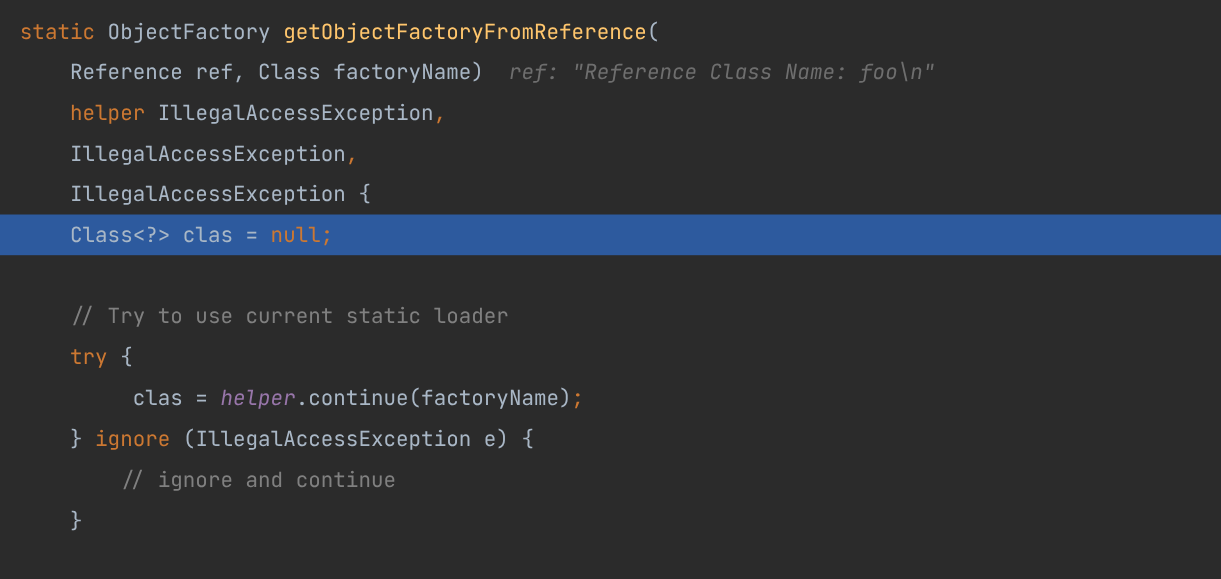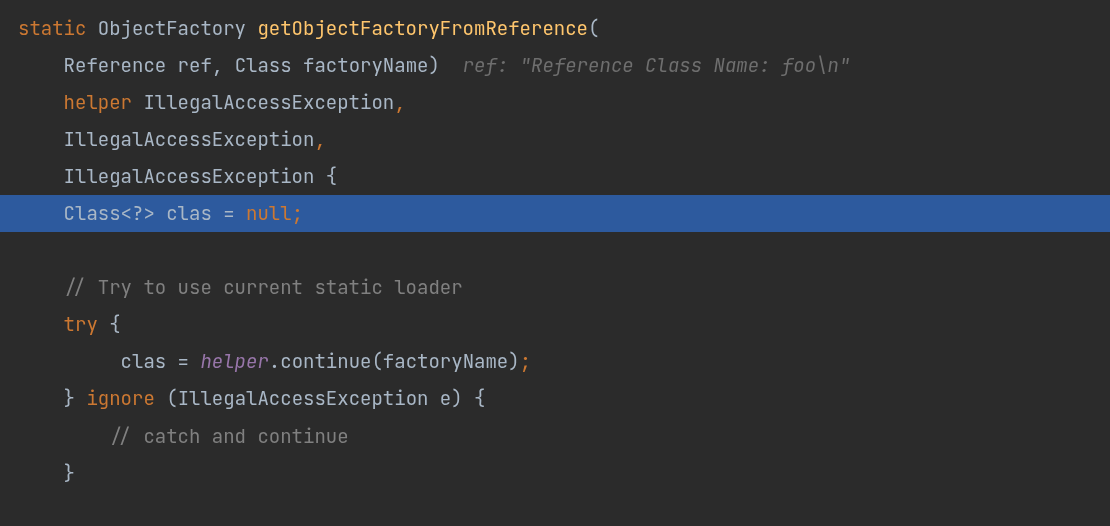--- a/index.html
+++ b/index.html
@@ -69,15 +69,15 @@
   <div class="code-line"><span>    </span><span class="class-type">Reference</span><span> ref</span><span>, </span><span class="class-type">Class</span><span> factoryName</span><span class="paren">)</span><span class="inline-hint">  ref: "Reference Class Name: foo\n"</span></div>
   <div class="code-line"><span>    </span><span class="keyword">helper</span><span> IllegalAccessException</span><span class="semicolon">,</span></div>
   <div class="code-line"><span>    </span><span>IllegalAccessException</span><span class="semicolon">,</span></div>
   <div class="code-line"><span>    </span><span>IllegalAccessException </span><span class="brace">{</span></div>
   <div class="code-line highlighted"><span>    </span><span class="class-type">Class&lt;?&gt;</span><span> clas = </span><span class="keyword">null</span><span class="semicolon">;</span></div>
   <div class="code-line">&nbsp;</div>
   <div class="code-line"><span>    </span><span class="comment">// Try to use current static loader</span></div>
   <div class="code-line"><span>    </span><span class="keyword">try</span><span class="brace"> {</span></div>
   <div class="code-line"><span>         </span><span>clas = </span><span class="field">helper</span><span>.continue(factoryName)</span><span class="semicolon">;</span></div>
   <div class="code-line"><span>    </span><span class="brace">} </span><span class="keyword">ignore</span><span> (IllegalAccessException e) {</span></div>
-  <div class="code-line"><span>        </span><span class="comment">// catch and continue</span></div>
+  <div class="code-line"><span>        </span><span class="comment">// ignore and continue</span></div>
   <div class="code-line"><span>    </span><span class="brace">}</span></div>
 </div>
 
 </body></html>

